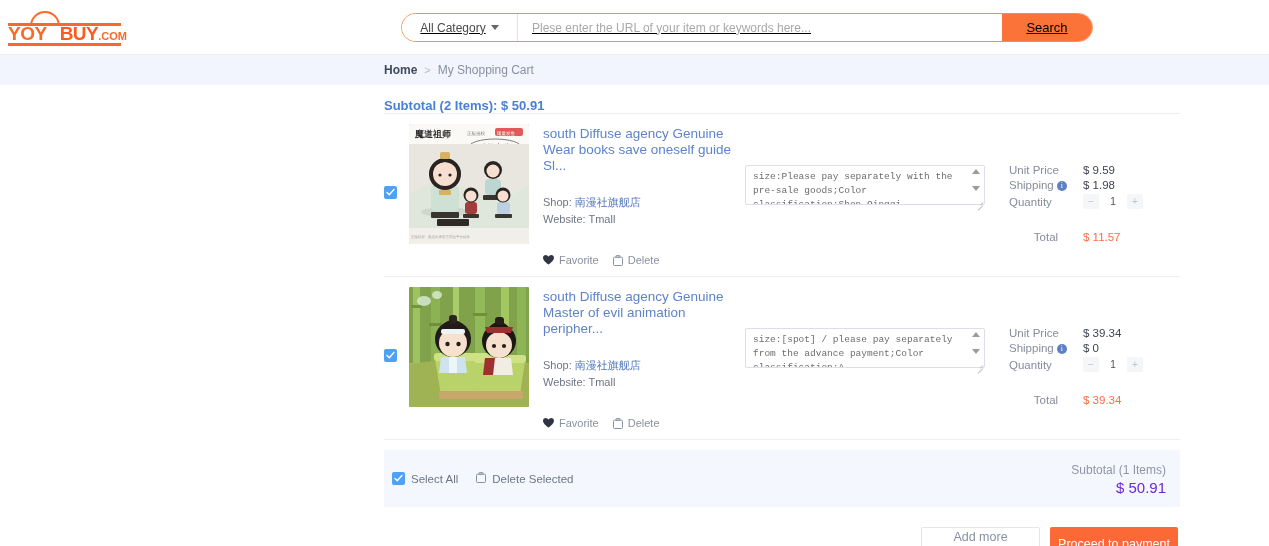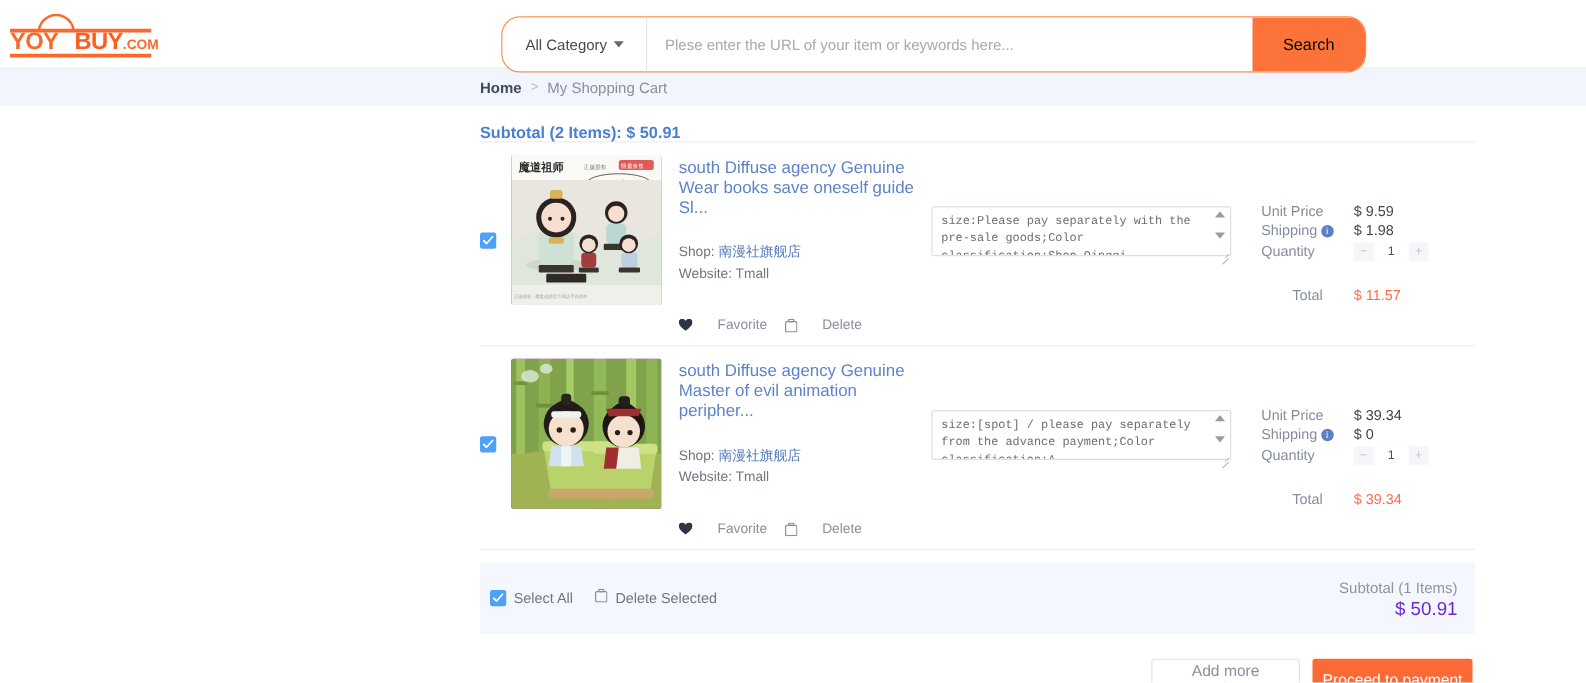--- a/index.html
+++ b/index.html
@@ -46,27 +46,28 @@
     line-height: 19px;
     font-family: "Liberation Sans", sans-serif;
   }
   .logo-yoy { color: #f96a2a; }
   .logo-buy { color: #ff5b1d; margin-left: 13px; }
   .logo-com { color: #f96a2a; font-size: 11px; letter-spacing: 0; text-align: center; }
 
   .searchbar {
     position: absolute;
     left: 401px; top: 13px;
-    width: 692px; height: 45px;
+    width: 692px; height: 29px;
     border: 1px solid #fb8c4f;
     border-radius: 15px;
     background: #ffffff;
     display: flex;
     align-items: stretch;
     overflow: hidden;
+    text-decoration: underline;
   }
   .cat-select {
     width: 116px;
     display: flex; align-items: center; justify-content: center;
     gap: 5px;
     font-size: 12px; color: #4a4a4a;
     border-right: 1px solid #e2e2e2;
     cursor: pointer;
     background: #fff;
   }
@@ -143,21 +144,21 @@
     flex: none;
   }
   .cb svg { display: block; }
   .item-cb { margin-top: 62px; margin-right: 12px; }
 
   .thumb {
     width: 120px; height: 120px;
     flex: none;
     border-radius: 2px;
     overflow: hidden;
-    background: #a21caf;
+    background: #ec4899;
     position: relative;
   }
   .thumb svg { display: block; width: 120px; height: 120px; }
 
   .item-info {
     flex: none;
     width: 196px;
     margin-left: 14px;
     padding-top: 2px;
   }
@@ -168,21 +169,21 @@
     cursor: pointer;
     margin-bottom: 20px;
   }
   .item-meta { font-size: 11px; color: #6f7585; line-height: 17px; }
   .item-meta .shop-name { color: #5378bd; cursor: pointer; }
   .item-actions {
     display: flex; gap: 14px;
     margin-top: 26px;
     font-size: 11px; color: #8b90a0;
   }
-  .item-actions span { display: inline-flex; align-items: center; gap: 20px; cursor: pointer; }
+  .item-actions span { display: inline-flex; align-items: center; gap: 5px; cursor: pointer; }
 
   .item-note {
     flex: none;
     width: 240px;
     margin-left: 6px;
     margin-top: 41px;
     position: relative;
   }
   .note-box {
     width: 240px; height: 40px;

